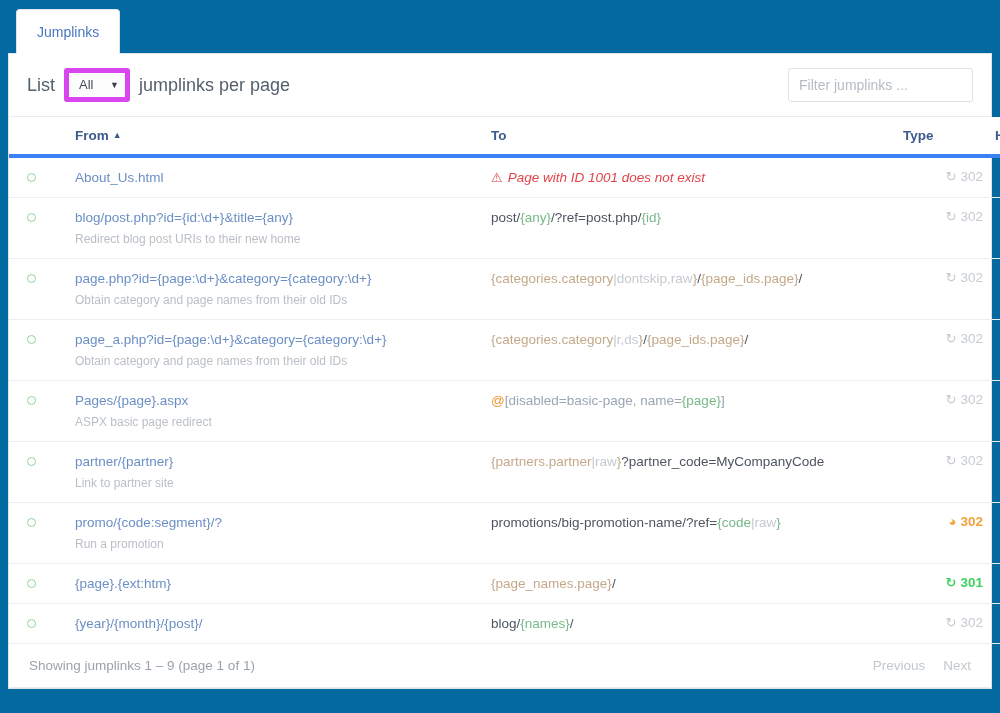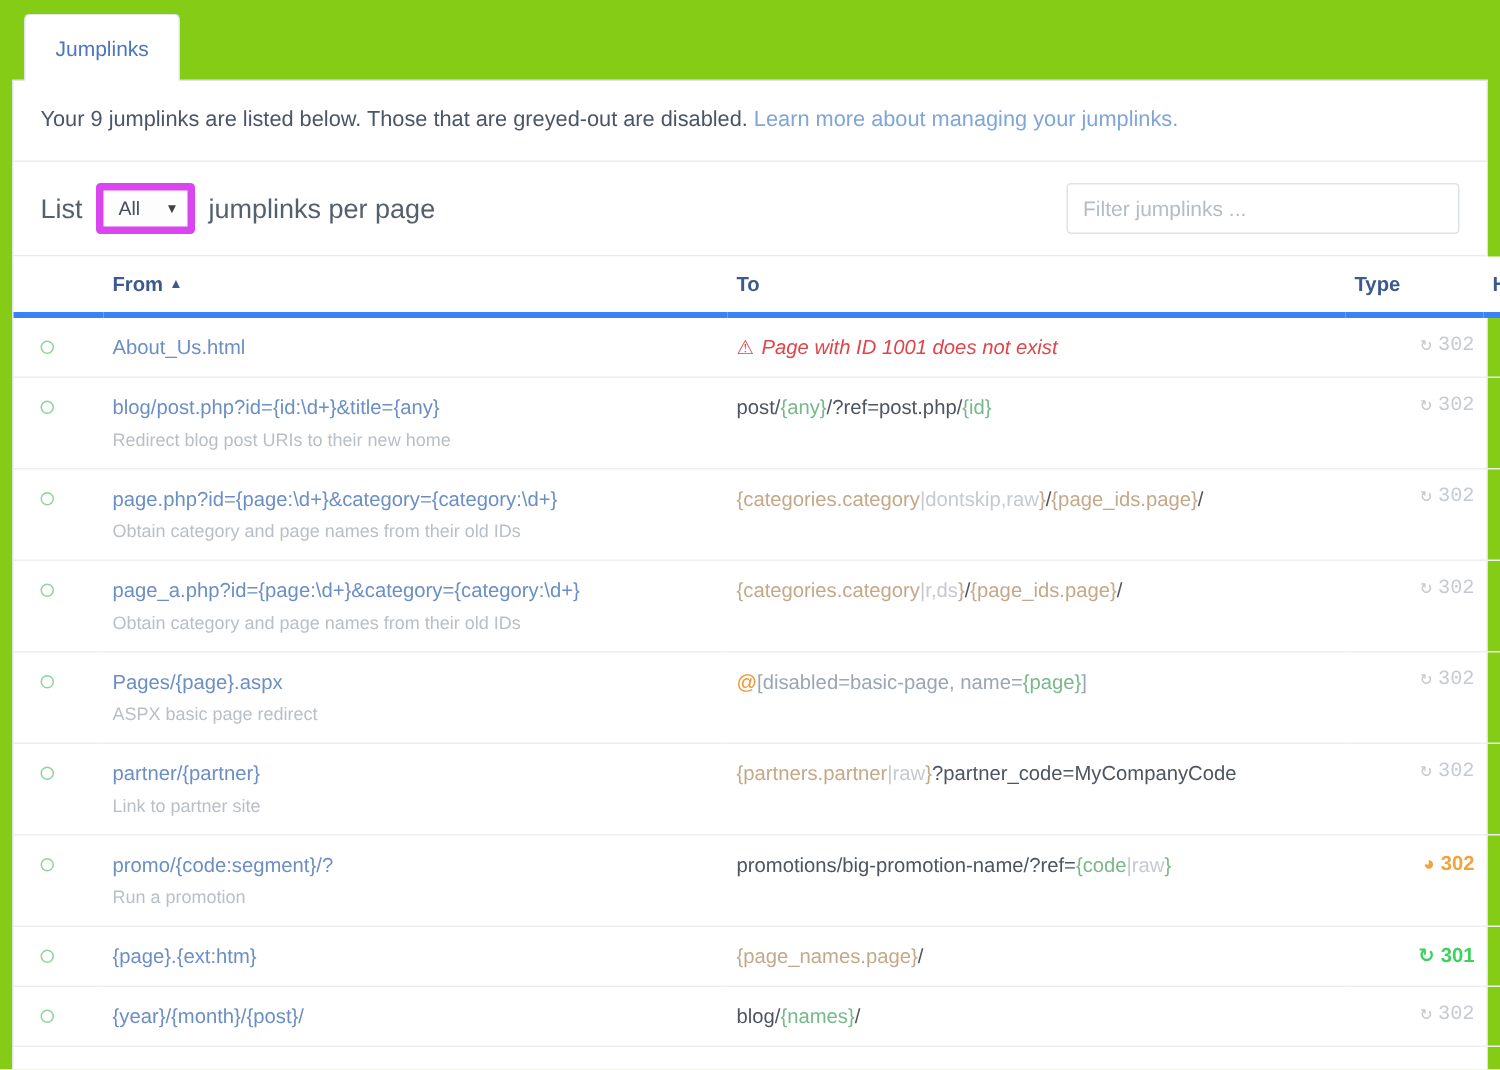--- a/index.html
+++ b/index.html
@@ -8,21 +8,21 @@
     background: #ffffff;
     font-family: "Liberation Sans", "DejaVu Sans", sans-serif;
     color: #3c4858;
     -webkit-font-smoothing: antialiased;
   }
   #page {
     position: relative;
     width: 1000px;
     height: 713px;
     overflow: hidden;
-    background: #84cc16;
+    background: #0369a1;
   }
 
   
   .tabstrip {
     position: relative;
     height: 45px;
     margin: 8px 8px 0 8px;
     border-bottom: 1px solid #dfe3e8;
     display: flex;
     align-items: flex-end;
@@ -94,21 +94,21 @@
   .perpage-select .caret {
     margin-left: 9px;
     font-size: 9px;
     color: #3d434a;
     line-height: 9px;
   }
   .filter-wrap {
     margin-left: auto;
   }
   .filter-input {
-    width: 262px;
+    width: 185px;
     padding: 8px 10px;
     font-size: 14px;
     border: 1px solid #dde2e7;
     border-radius: 3px;
     color: #444;
     background: #fff;
     outline: none;
     box-sizing: border-box;
     font-family: "Liberation Sans", "DejaVu Sans", sans-serif;
   }
@@ -192,21 +192,21 @@
     font-size: 13px;
   }
 
   .type-cell { white-space: nowrap; font-size: 13px; }
   .type-icon {
     display: inline-block;
     margin-right: 4px;
     font-size: 13px;
     line-height: 13px;
   }
-  .type-302 { color: #c6cbd1; font-family: Liberation Mono, monospace; }
+  .type-302 { color: #c6cbd1; }
   .type-302 .type-icon { color: #c6cbd1; }
   .type-301 { color: #3ed160; font-weight: bold; }
   .type-301 .type-icon { color: #3ed160; }
   .type-timed { color: #f2a33c; font-weight: bold; }
   .type-timed .type-icon { color: #f2a33c; }
 
   .hits-cell { color: #55606e; font-size: 13px; }
 
   
   .tfoot {
@@ -237,24 +237,20 @@
 <div id="page">
 
   <div class="tabstrip">
     <div class="tab">
       <span>Jumplinks</span>
     </div>
   </div>
 
   <div class="panel">
 
-    <div class="intro">
-      <span>Your 9 jumplinks are listed below. Those that are greyed-out are disabled.</span>
-      <a href="#">Learn more about managing your jumplinks.</a>
-    </div>
 
     <div class="controls">
       <span class="lbl">List</span>
       <div class="perpage-select">
         <span>All</span>
         <span class="caret">▼</span>
       </div>
       <span class="lbl">jumplinks per page</span>
       <div class="filter-wrap">
         <input class="filter-input" type="text" placeholder="Filter jumplinks ..." style="">

